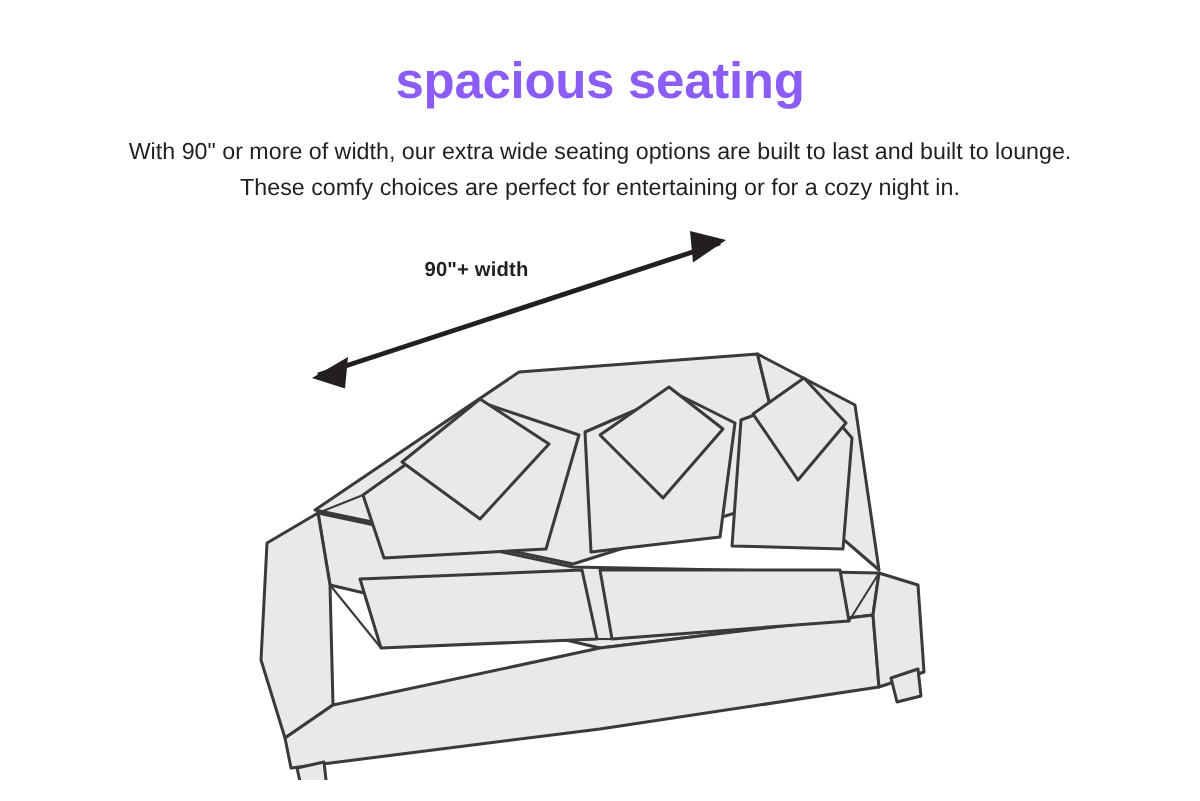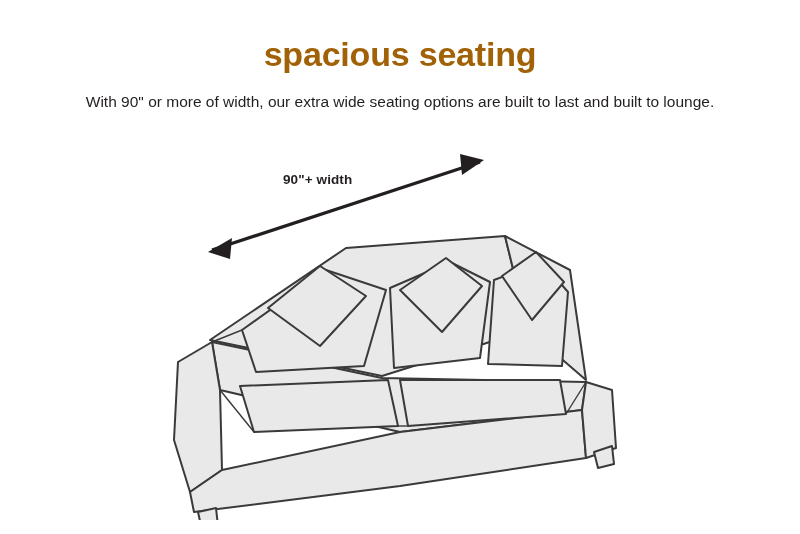--- a/index.html
+++ b/index.html
@@ -23,21 +23,21 @@
   }
   .headline {
     position: absolute;
     top: 36px;
     left: 0;
     width: 800px;
     text-align: center;
     font-size: 34px;
     font-weight: bold;
     letter-spacing: -0.2px;
-    color: #a16207;
+    color: #8b5cf6;
     line-height: 1.1;
   }
   .subcopy {
     position: absolute;
     top: 90px;
     left: 0;
     width: 800px;
     text-align: center;
     font-size: 15.5px;
     font-weight: normal;
@@ -67,20 +67,21 @@
 </style>
 </head>
 <body>
 
 <div class="page">
 
   <div class="headline">spacious seating</div>
 
   <div class="subcopy">
     <span class="line">With 90" or more of width, our extra wide seating options are built to last and built to lounge.</span>
+    <span class="line">These comfy choices are perfect for entertaining or for a cozy night in.</span>
   </div>
 
   <div class="dim-label">90"+ width</div>
 
   <div class="illustration">
     <svg width="520" height="380" viewBox="0 0 520 380" xmlns="http://www.w3.org/2000/svg">
 
       <g>
         <line x1="62" y1="110" x2="330" y2="22" stroke="#231f20" stroke-width="3.2"></line>
         <polygon points="58,112 82,98 80,119" fill="#231f20"></polygon>

